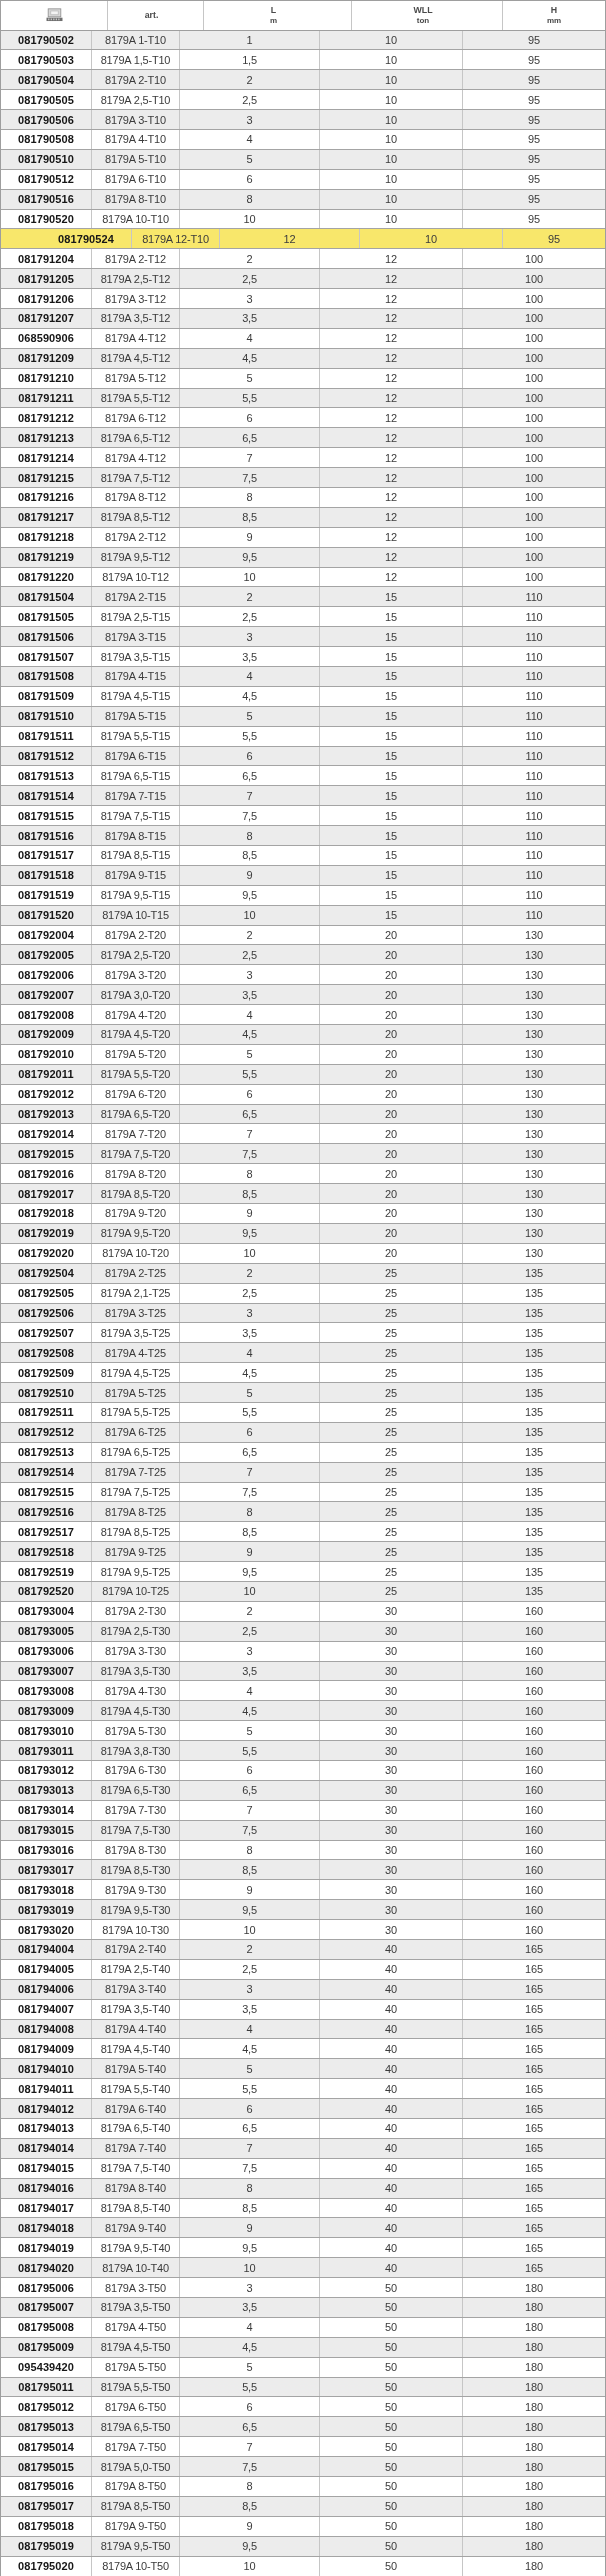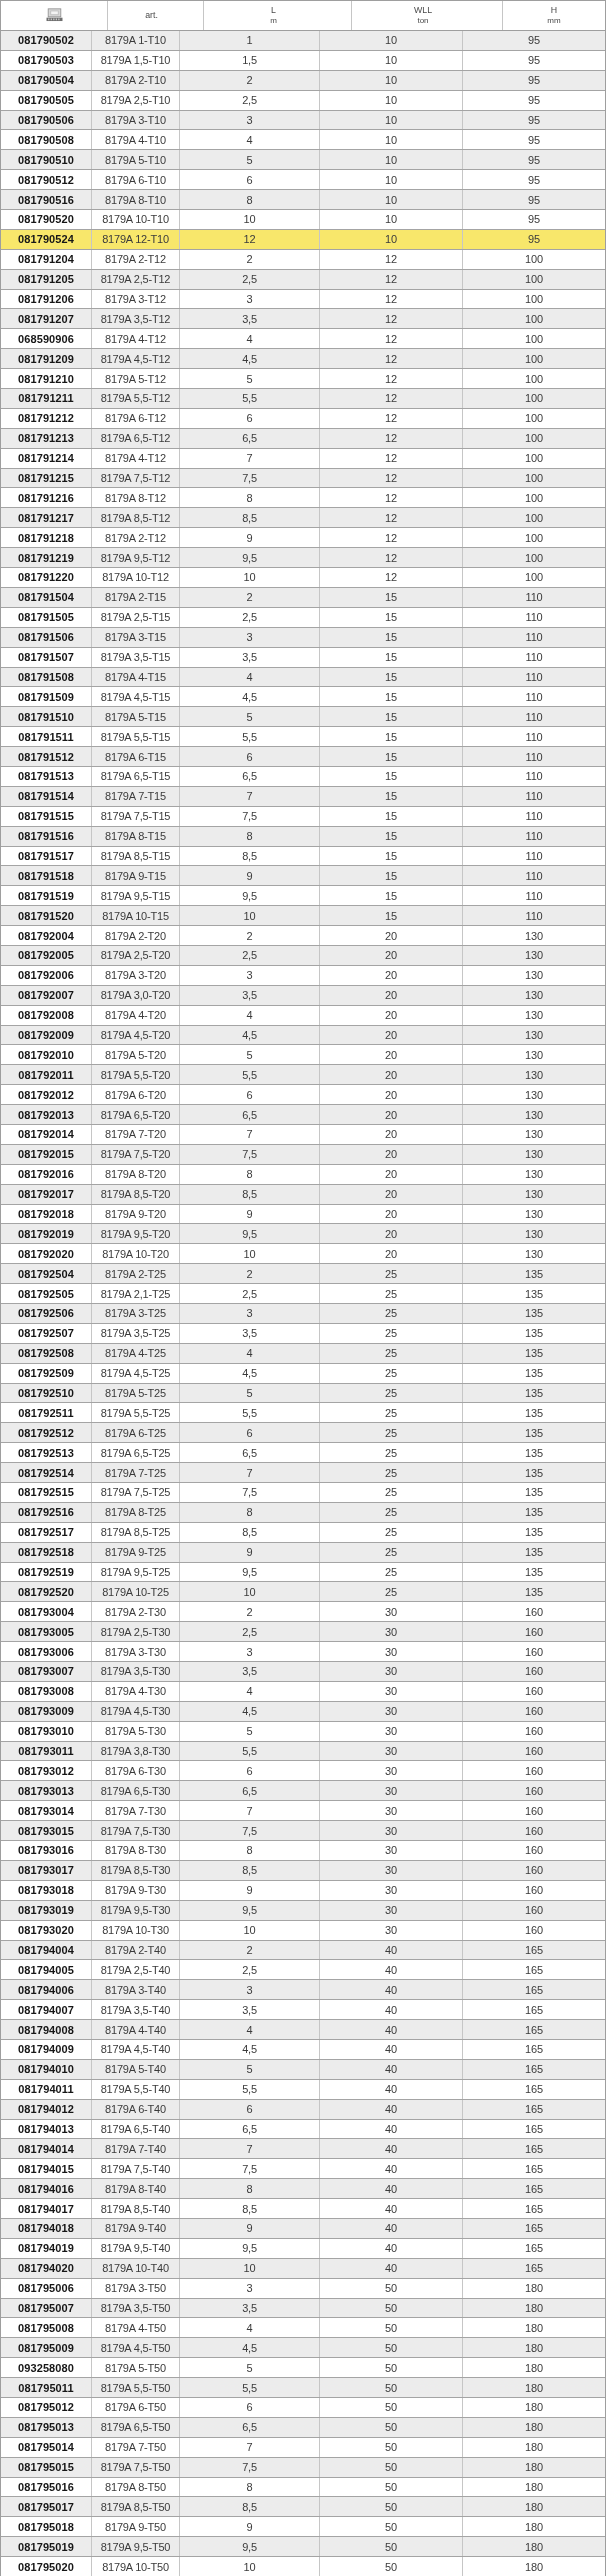--- a/index.html
+++ b/index.html
@@ -7,39 +7,39 @@
     width:606px; height:2576px; box-sizing:border-box;
     border:0.8px solid #9e9e9e;
     display:flex; flex-direction:column;
     font-family:"Liberation Sans", sans-serif;
     background:#fff;
   }
   .header-row{
     flex:0 0 30px; display:flex; background:#ffffff;
     border-bottom:0.8px solid #9e9e9e; box-sizing:border-box;
   }
-  .table-body{ flex:1; display:flex; flex-direction:column; }
+  .table-body{ flex:1; display:flex; flex-direction:column;justify-content:center; }
   .row{ flex:1; display:flex; box-sizing:border-box; }
   .row:not(:last-child){ border-bottom:0.8px solid #a4a4a4; }
   .row.even{ background:#ececec; }
   .row.odd{ background:#ffffff; }
-  .row.highlight{ background:var(--highlight,#f8e76b); }
+  .row.highlight{ background:var(--highlight,#f8e76b);padding-left:40px; }
   .cell,.hcell{
     display:flex; align-items:center; justify-content:center;
     box-sizing:border-box; overflow:hidden;
   }
   .cell + .cell, .hcell + .hcell{ border-left:0.8px solid #c6c6c6; }
   .col-code{ width:90px; }
   .col-art{ width:88px; }
   .col-l{ width:140px; }
   .col-wll{ width:143px; }
   .col-h{ flex:1; }
   .cell{ color:#3b3b3b; font-size:11px; letter-spacing:-0.2px; }
   .cell.col-code{ font-weight:bold; color:#161616; letter-spacing:0.1px; font-size:11px; }
-  .hcell{ flex-direction:column; color:#4a4a4a; font-weight:normal;margin-left:8px; }
+  .hcell{ flex-direction:column; color:#4a4a4a; font-weight:bold;margin-left:8px; }
   .hcell .h-label{ font-size:8.8px; line-height:9.3px; }
   .hcell .h-unit{ font-size:8px; line-height:9.3px; }
   .icon-wrap{ display:flex; align-items:center; justify-content:center; }
 </style>
 </head>
 <body>
 
 <div class="catalog-table">
   <div class="header-row">
     <div class="hcell col-code">
@@ -886,21 +886,21 @@
         <div class="cell col-h">180</div>
       </div>
       <div class="row even">
         <div class="cell col-code">081795009</div>
         <div class="cell col-art">8179A 4,5-T50</div>
         <div class="cell col-l">4,5</div>
         <div class="cell col-wll">50</div>
         <div class="cell col-h">180</div>
       </div>
       <div class="row odd">
-        <div class="cell col-code">093258080</div>
+        <div class="cell col-code">095439420</div>
         <div class="cell col-art">8179A 5-T50</div>
         <div class="cell col-l">5</div>
         <div class="cell col-wll">50</div>
         <div class="cell col-h">180</div>
       </div>
       <div class="row even">
         <div class="cell col-code">081795011</div>
         <div class="cell col-art">8179A 5,5-T50</div>
         <div class="cell col-l">5,5</div>
         <div class="cell col-wll">50</div>
@@ -922,21 +922,21 @@
       </div>
       <div class="row odd">
         <div class="cell col-code">081795014</div>
         <div class="cell col-art">8179A 7-T50</div>
         <div class="cell col-l">7</div>
         <div class="cell col-wll">50</div>
         <div class="cell col-h">180</div>
       </div>
       <div class="row even">
         <div class="cell col-code">081795015</div>
-        <div class="cell col-art">8179A 7,5-T50</div>
+        <div class="cell col-art">8179A 5,0-T50</div>
         <div class="cell col-l">7,5</div>
         <div class="cell col-wll">50</div>
         <div class="cell col-h">180</div>
       </div>
       <div class="row odd">
         <div class="cell col-code">081795016</div>
         <div class="cell col-art">8179A 8-T50</div>
         <div class="cell col-l">8</div>
         <div class="cell col-wll">50</div>
         <div class="cell col-h">180</div>

